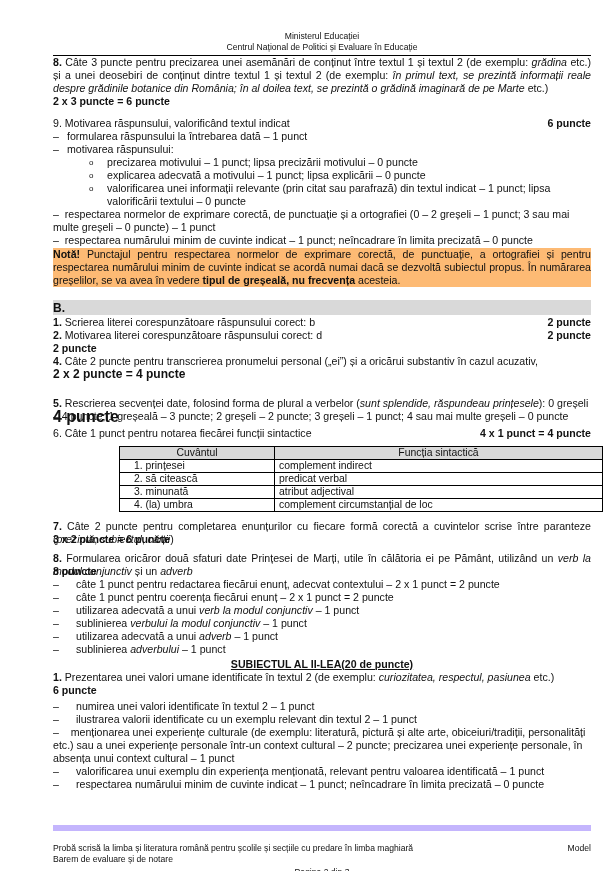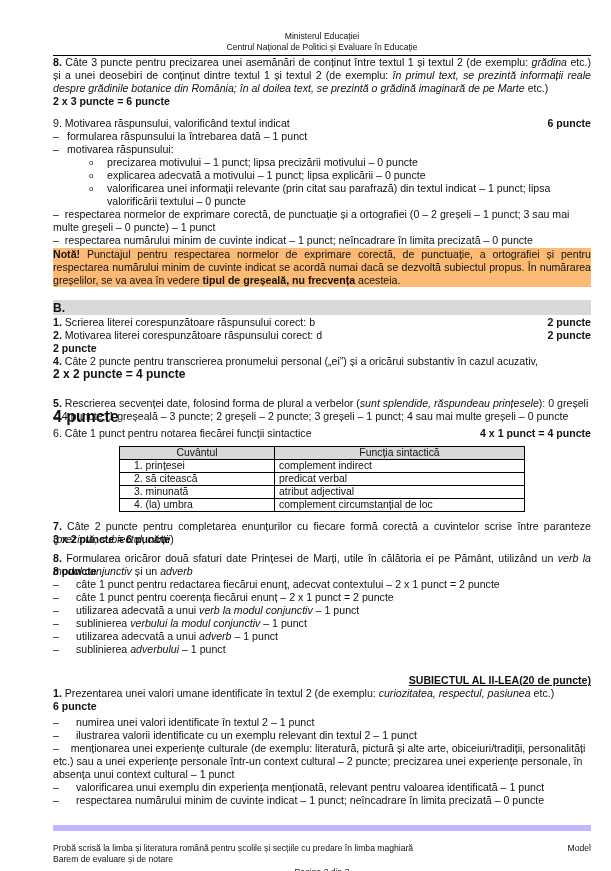--- a/index.html
+++ b/index.html
@@ -15,25 +15,25 @@
   b { font-weight: bold; }
   i { font-style: italic; }
   .just { text-align: justify; }
   .dash { display: flex; }
   .dash .d { width: 14px; flex: none; }
   .dash.ind .d { width: 23px; }
   .circ { display: flex; padding-left: 36px; }
   .circ .c { width: 18px; flex: none; font-size: 8px; }
   .note { background: #fdba74; text-align: justify; margin-top: 1px; }
   .band { background: #d9d9d9; font-weight: bold; font-size: 12px; height: 15px; line-height: 16px; margin-top: 13px; }
-  table { border-collapse: collapse; margin-left: 66px; margin-top: 6px; width: 406px; font-size: 10.4px; }
+  table { border-collapse: collapse; margin-left: 66px; margin-top: 6px; width: 484px; font-size: 10.4px; }
   td, th { border: 1px solid #000; padding: 0 4px; line-height: 12px; height: 12px; }
   th { background: #d9d9d9; font-weight: normal; text-align: center; }
   td.w { width: 136px; padding-left: 14px; }
-  .subj { display: flex; justify-content: flex-end; font-weight: bold; text-decoration: underline; margin-top: 18px; }
+  .subj { display: flex; justify-content: center; font-weight: bold; text-decoration: underline; margin-top: 2px; }
   .foot { position: absolute; left: 53px; top: 825px; width: 538px; border-top: 6px solid #c4b5fd; font-size: 8.6px; line-height: 11px; padding-top: 12px; }
   .foot .pg { text-align: center; margin-top: 2px; }
 </style>
 </head>
 <body>
 
 <div class="page">
   <div class="hdr">
     <div>Ministerul Educației</div>
     <div>Centrul Național de Politici și Evaluare în Educație</div>

